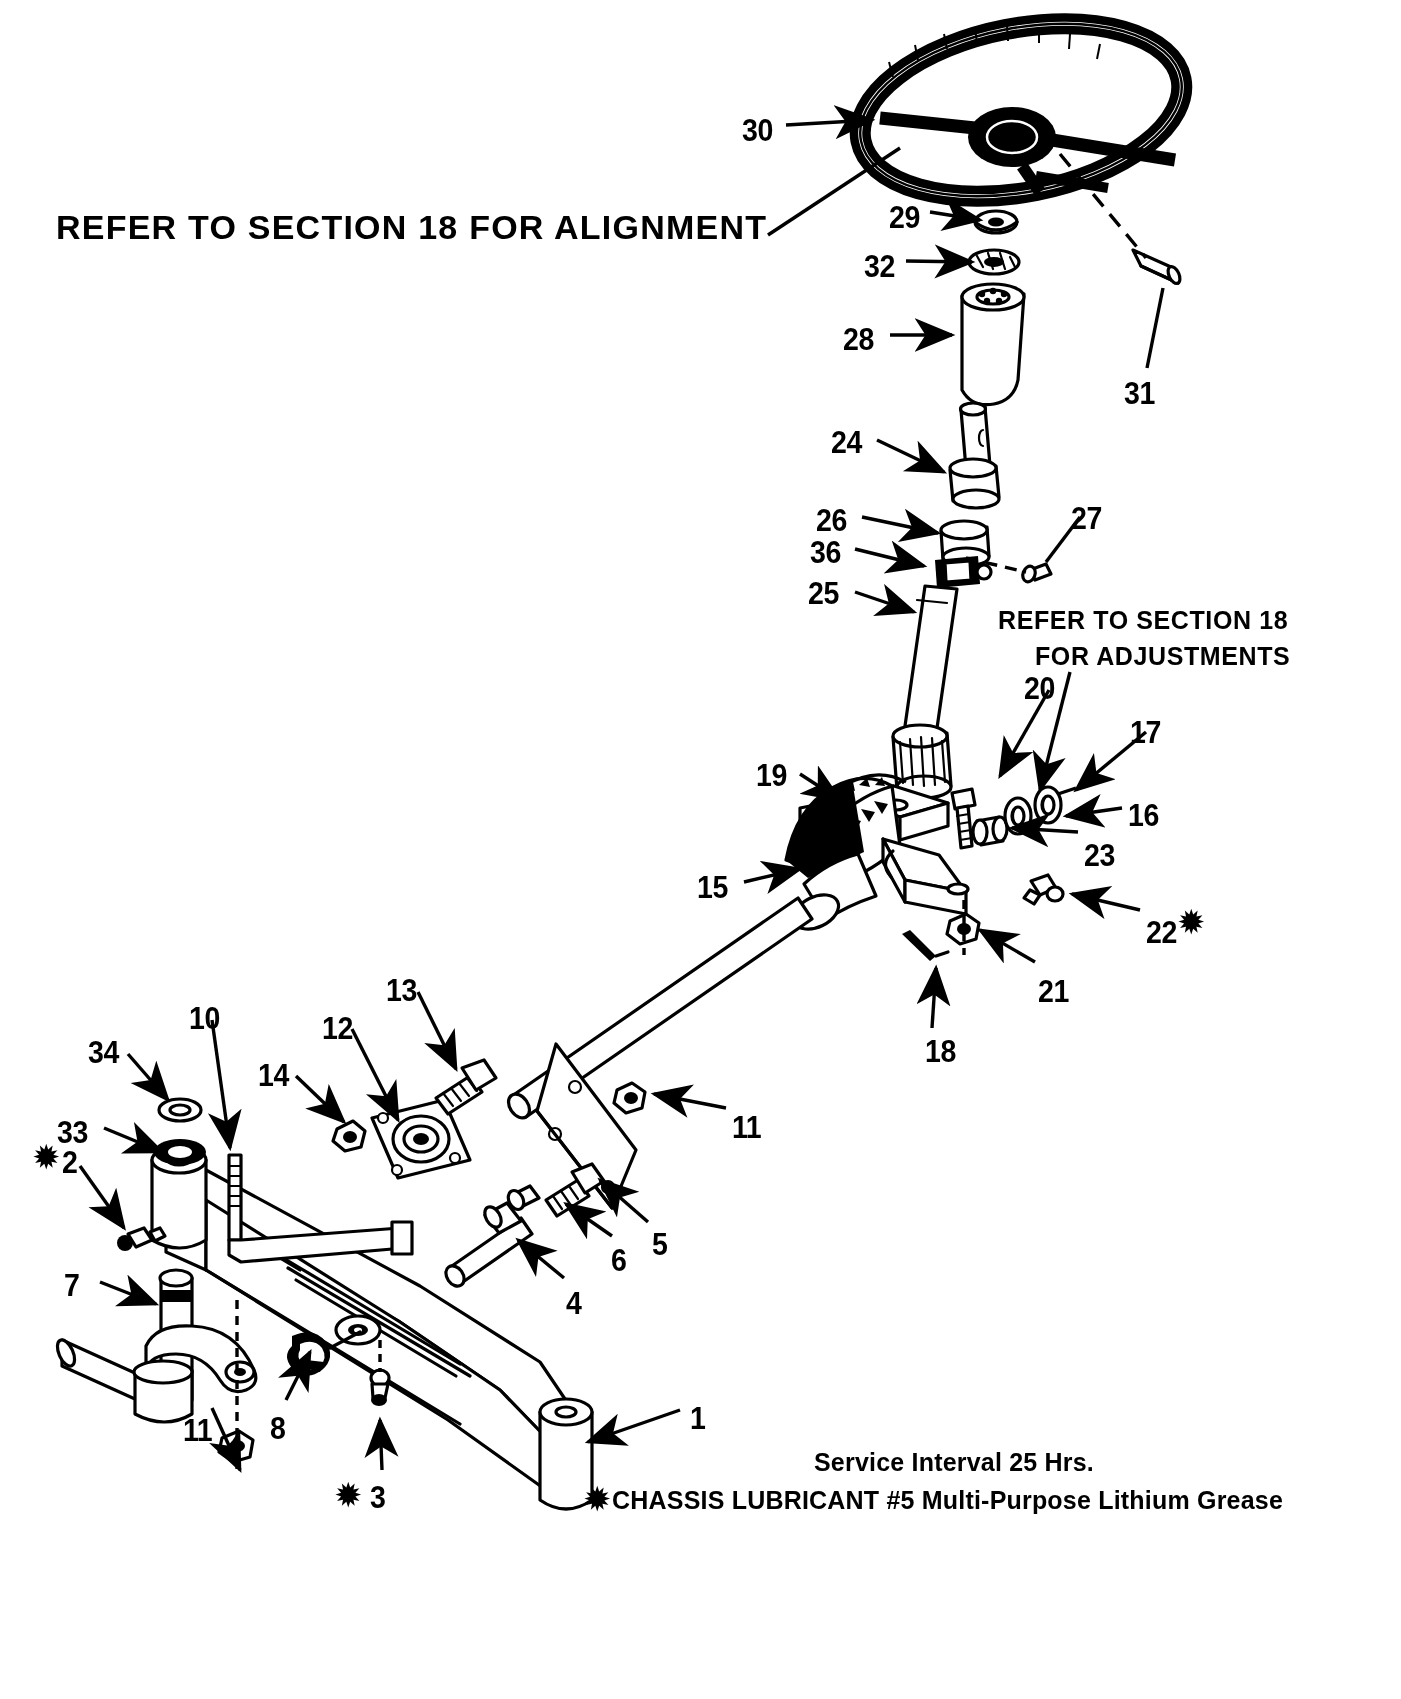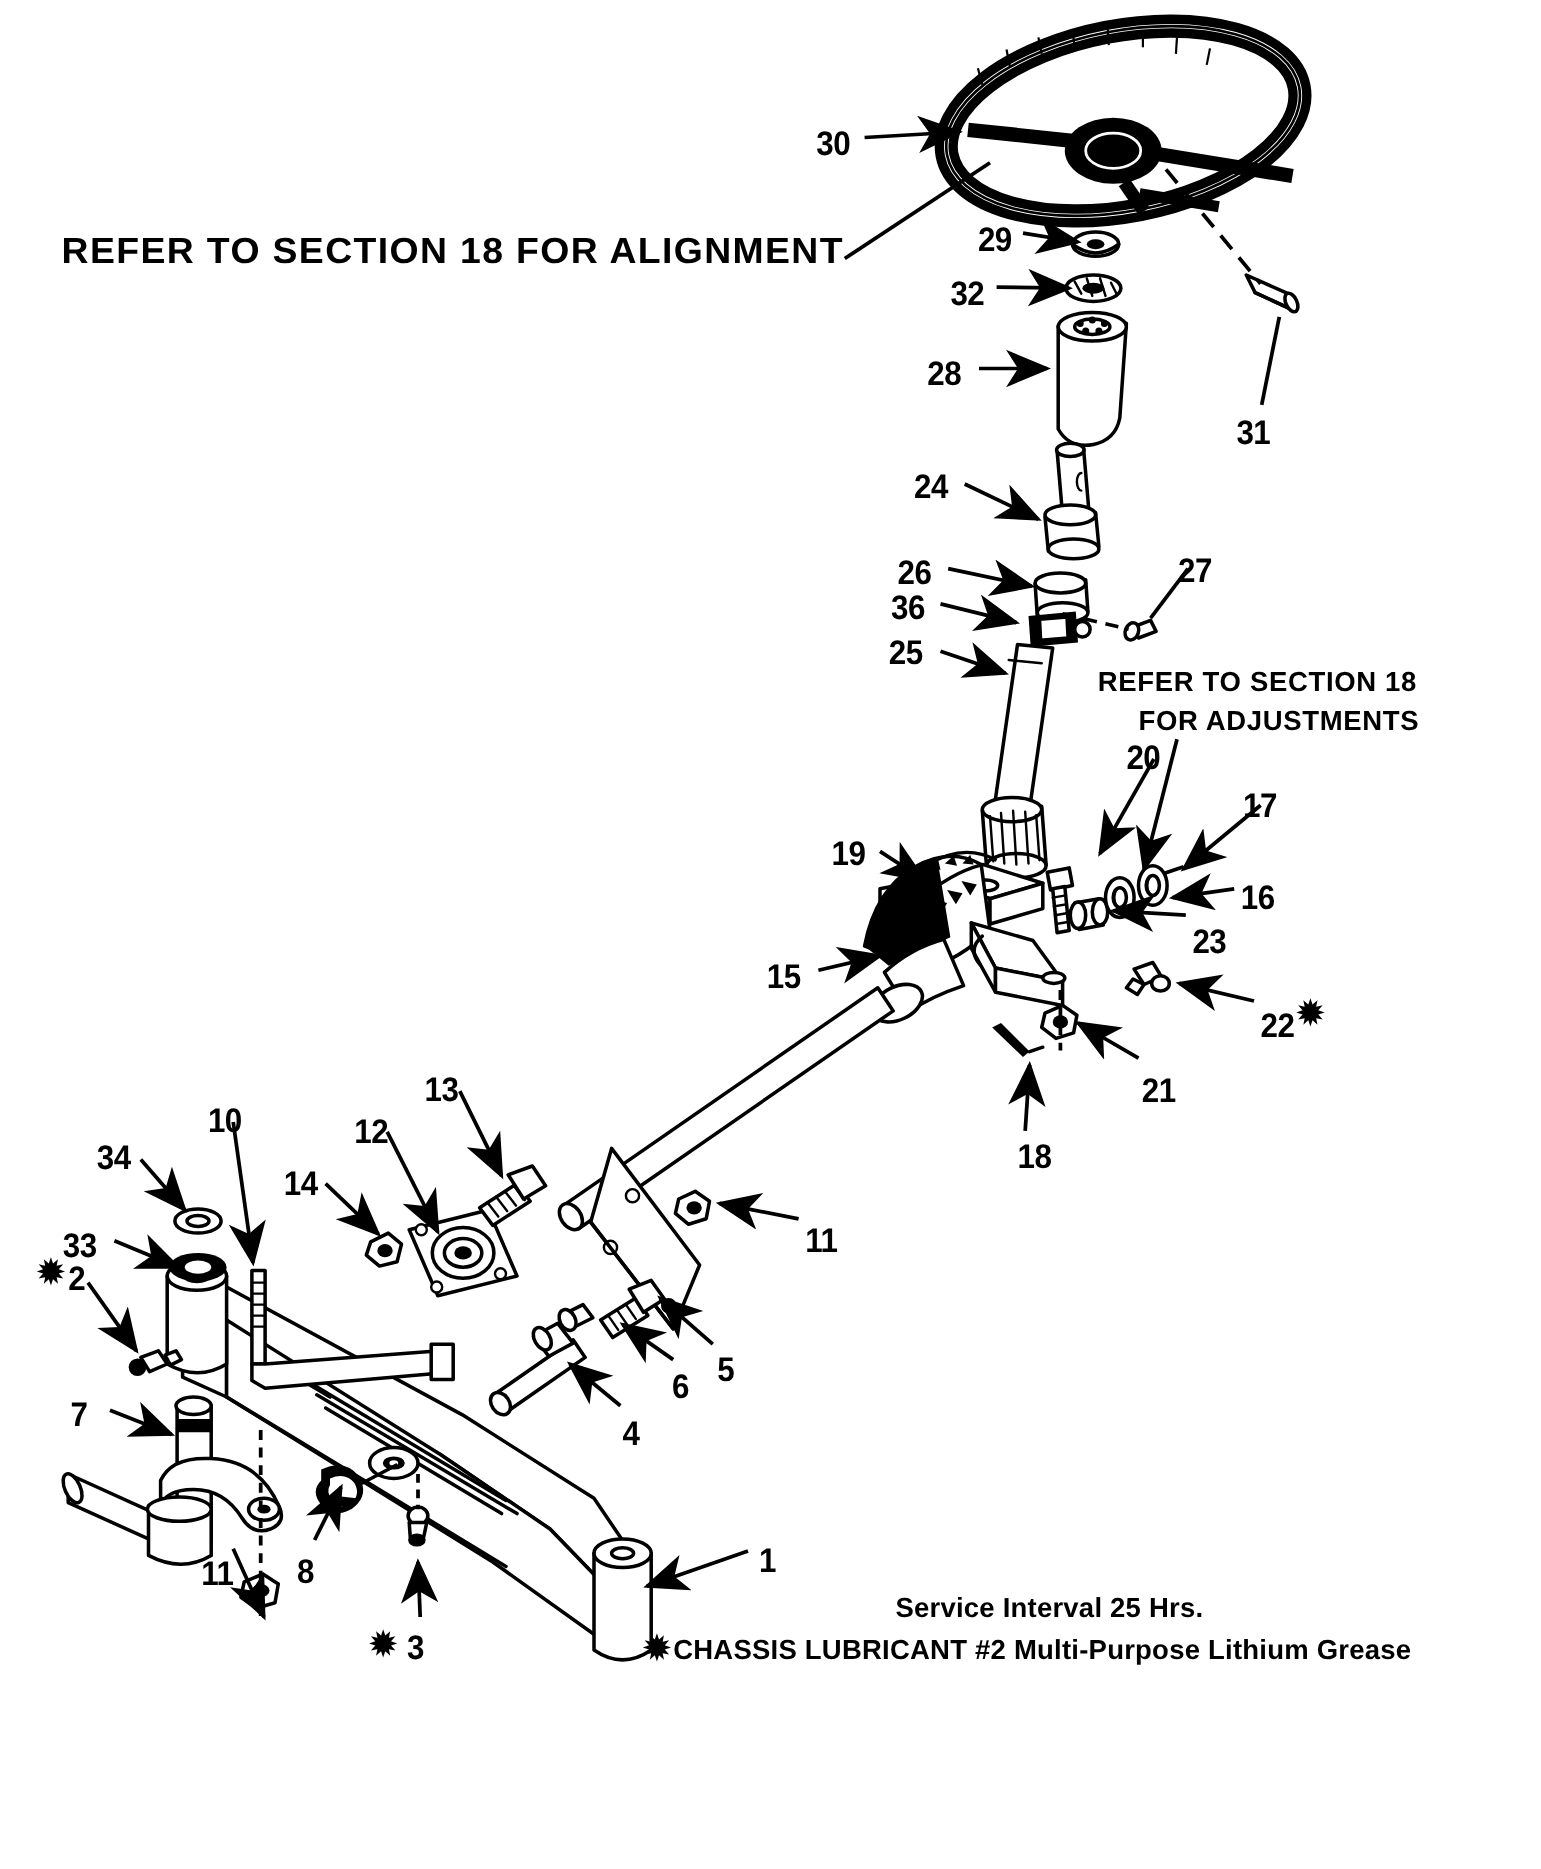--- a/index.html
+++ b/index.html
@@ -389,21 +389,21 @@
       <path class="ln" d="M286 1400 L310 1352"></path>
       <path class="ln" d="M382 1470 L380 1420"></path>
     </g>
   </svg>
 
   <div class="lbl heading" style="left:56px;top:211px;">REFER TO SECTION 18 FOR ALIGNMENT</div>
 
   <div class="lbl subnote" style="left:988px;top:608px;margin-left:10px;">REFER TO SECTION 18</div>
   <div class="lbl subnote" style="left:1014px;top:644px;margin-left:21px;">FOR ADJUSTMENTS</div>
 
-  <div class="lbl foot" style="left:612px;top:1488px;">CHASSIS LUBRICANT #2 Multi-Purpose Lithium Grease</div>
+  <div class="lbl foot" style="left:612px;top:1488px;">CHASSIS LUBRICANT #5 Multi-Purpose Lithium Grease</div>
   <div class="lbl foot" style="left:766px;top:1450px;margin-left:48px;">Service Interval 25 Hrs.</div>
 
   <div id="callout-layer">
       <div class="lbl callout" style="left: 742px; top: 115px;">30</div>
       <div class="lbl callout" style="left: 889px; top: 202px;">29</div>
       <div class="lbl callout" style="left: 864px; top: 251px;">32</div>
       <div class="lbl callout" style="left: 843px; top: 324px;">28</div>
       <div class="lbl callout" style="left: 1124px; top: 378px;">31</div>
       <div class="lbl callout" style="left: 831px; top: 427px;">24</div>
       <div class="lbl callout" style="left: 816px; top: 505px;">26</div>

